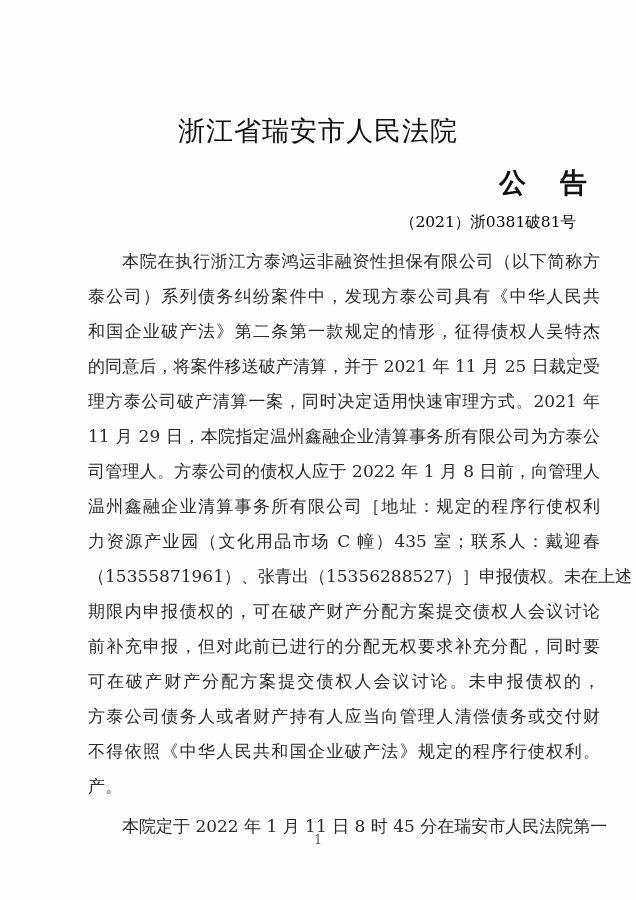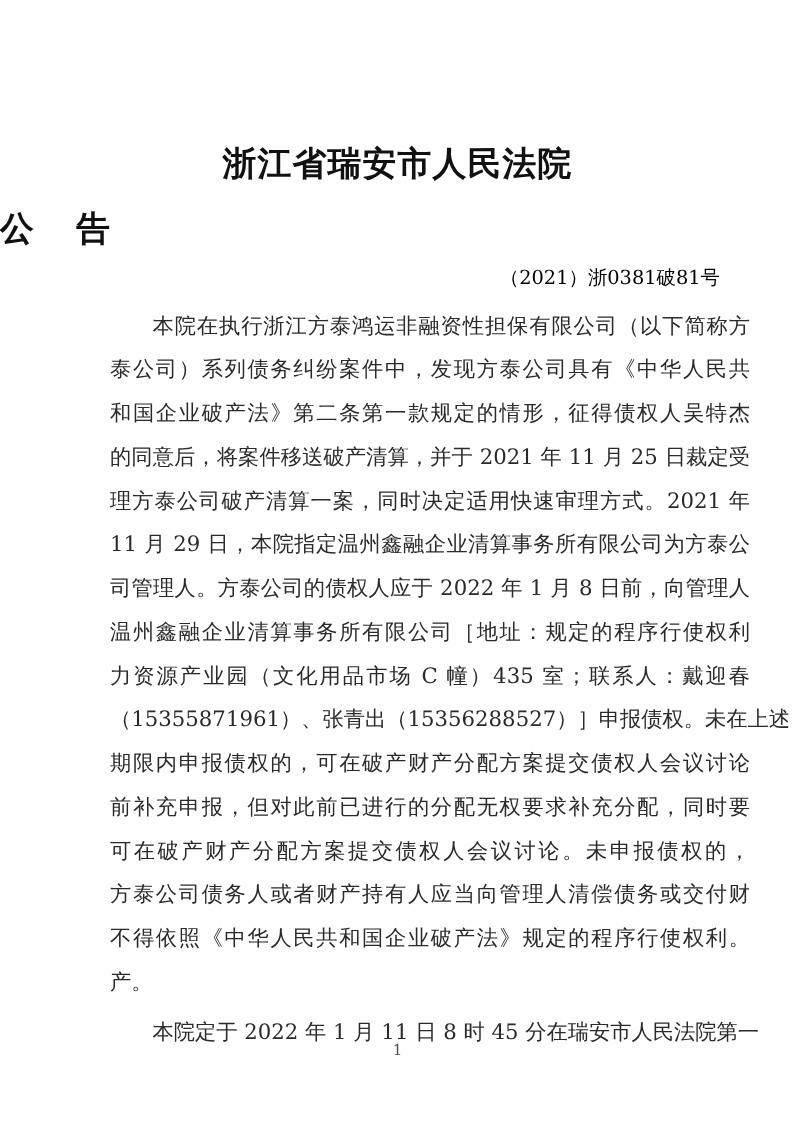--- a/index.html
+++ b/index.html
@@ -22,30 +22,30 @@
       height: 900px;
       background: #fefefe;
     }
     .court-title {
       position: absolute;
       top: 113px;
       left: 0;
       width: 636px;
       text-align: center;
       font-size: 27px;
-      font-weight: bold;
+      font-weight: normal;
       letter-spacing: 1px;
       color: #111;
     }
     .notice-title {
       position: absolute;
       top: 165px;
       left: 0;
       width: 587px;
-      text-align: left;
+      text-align: right;
       font-size: 27px;
       font-weight: bold;
       color: #111;
     }
     .notice-title span {
       letter-spacing: 34px;
       margin-right: -34px;
     }
     .case-number {
       position: absolute;

